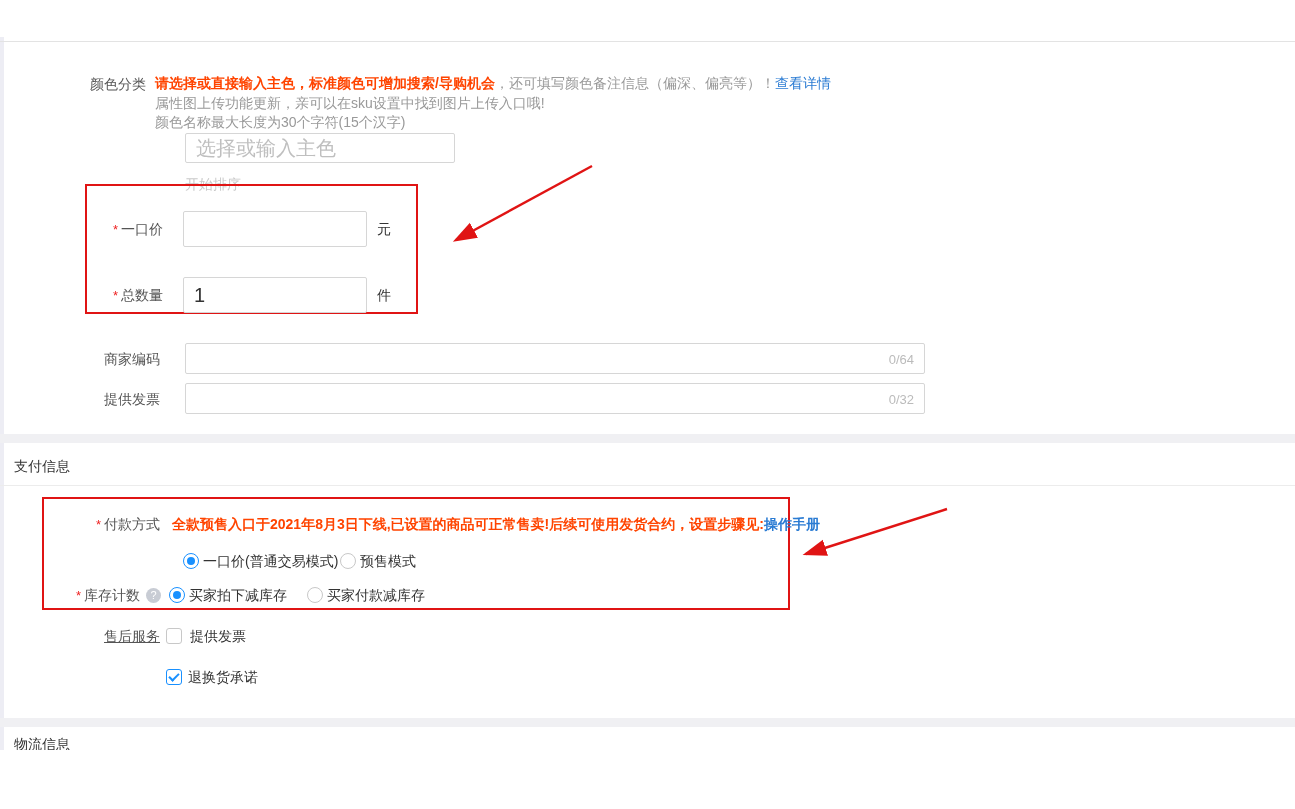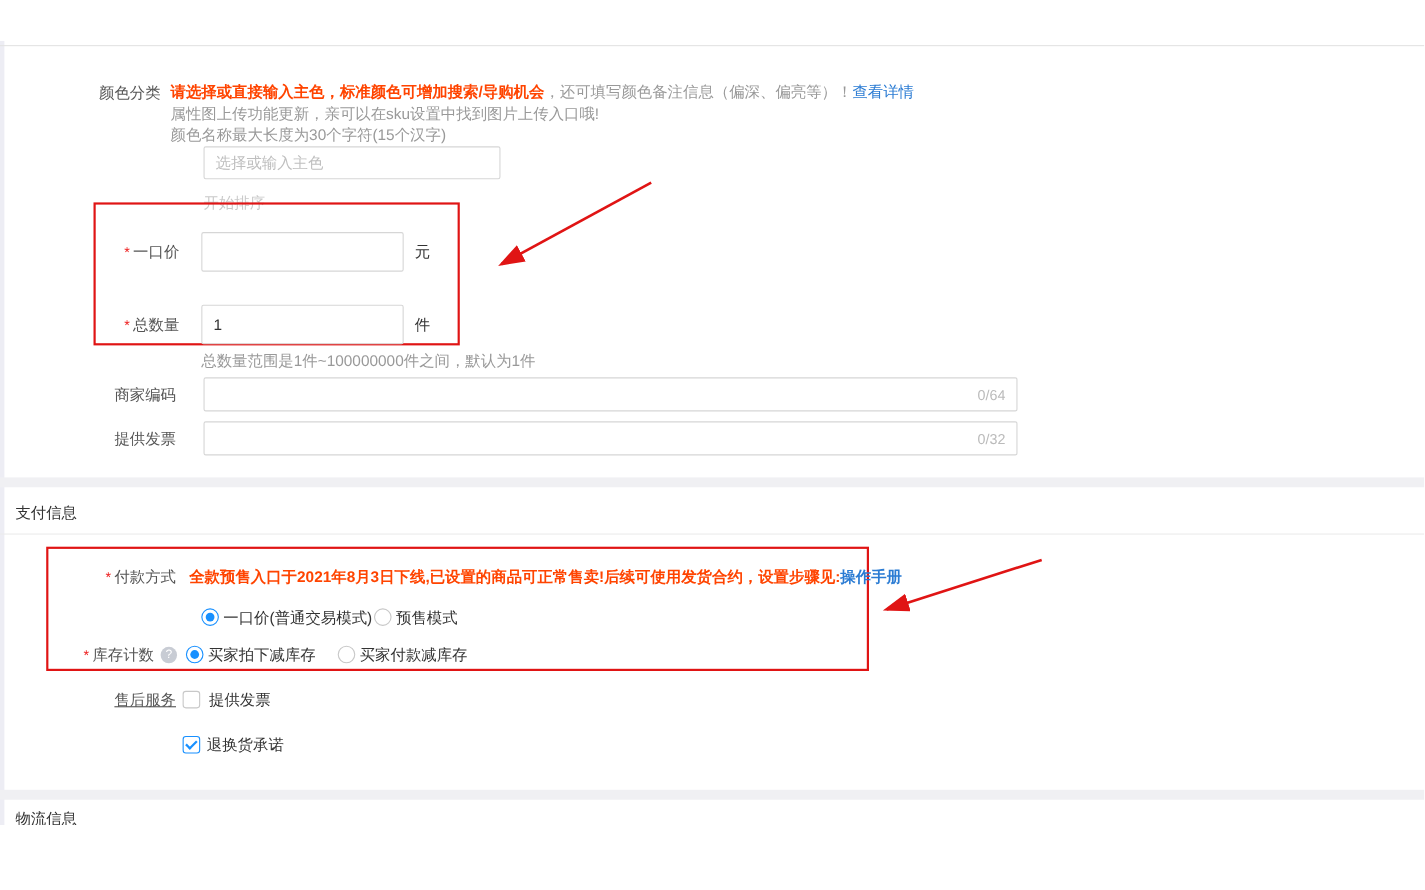--- a/index.html
+++ b/index.html
@@ -6,21 +6,21 @@
   #root{position:relative;width:1295px;height:713px;background:#fff;overflow:hidden;
         font-family:"Liberation Sans","DejaVu Sans",sans-serif;font-size:14px;color:#333;margin-top:37px;}
   .abs{position:absolute;}
   .lbl{position:absolute;text-align:right;color:#555;font-size:14px;white-space:nowrap;}
   .req{color:#ee2222;margin-right:3px;font-size:13px;}
   .gray{color:#999;}
   .faded{color:#c9c9c9;}
   .hl{color:#ff4400;font-weight:bold;}
   .link{color:#2a7bd3;cursor:pointer;text-decoration:none;}
   .ipt{position:absolute;box-sizing:border-box;border:1px solid #d6d6d6;border-radius:2px;
-       background:#fff;font-size:14px;color:#333;padding:0 10px;outline:none;
+       background:#fff;font-size:20px;color:#333;padding:0 10px;outline:none;
        font-family:"Liberation Sans","DejaVu Sans",sans-serif;}
   .ipt::placeholder{color:#bfbfbf;opacity:1;}
   .iwrap{position:absolute;box-sizing:border-box;border:1px solid #d6d6d6;border-radius:2px;background:#fff;}
   .iwrap input{position:absolute;left:0;top:0;width:100%;height:100%;border:none;outline:none;
        box-sizing:border-box;padding:0 52px 0 10px;font-size:14px;background:transparent;
        font-family:"Liberation Sans","DejaVu Sans",sans-serif;}
   .counter{position:absolute;right:10px;top:50%;transform:translateY(-50%);color:#bbb;font-size:13px;}
   .annot{position:absolute;border:2px solid #e01414;box-sizing:border-box;pointer-events:none;}
   .radio{position:absolute;width:16px;height:16px;border-radius:50%;border:1px solid #c8c8c8;
          background:#fff;box-sizing:border-box;cursor:pointer;}
@@ -71,21 +71,20 @@
     <span class="req">*</span><span>一口价</span>
   </div>
   <input class="ipt" style="left: 183px; top: 174px; width: 184px; height: 36px;">
   <div class="abs" style="left:377px;top:184px;">元</div>
 
   <div class="lbl" style="left:58px;top:250px;width:105px;">
     <span class="req">*</span><span>总数量</span>
   </div>
   <input class="ipt" style="left: 183px; top: 240px; width: 184px; height: 36px;" value="1">
   <div class="abs" style="left:377px;top:250px;">件</div>
-  <div class="abs gray" style="left:183px;top:283px;">总数量范围是1件~100000000件之间，默认为1件</div>
 
   <div class="lbl" style="left:40px;top:314px;width:120px;">商家编码</div>
   <div class="iwrap" style="left:185px;top:306px;width:740px;height:31px;">
     <input style="">
     <span class="counter">0/64</span>
   </div>
 
   <div class="lbl" style="left:40px;top:354px;width:120px;">提供发票</div>
   <div class="iwrap" style="left:185px;top:346px;width:740px;height:31px;">
     <input style="">

